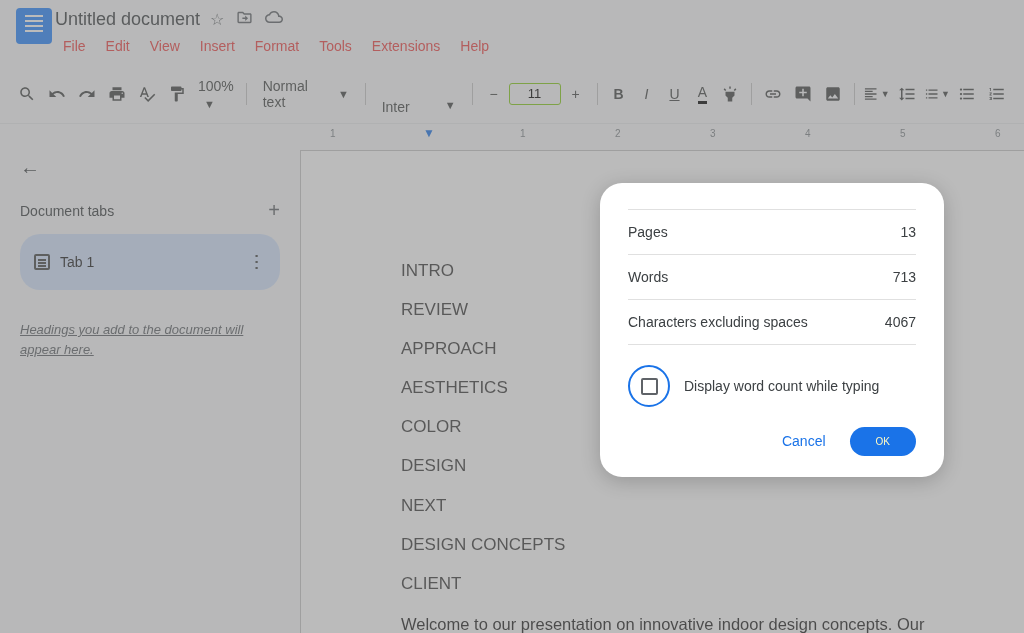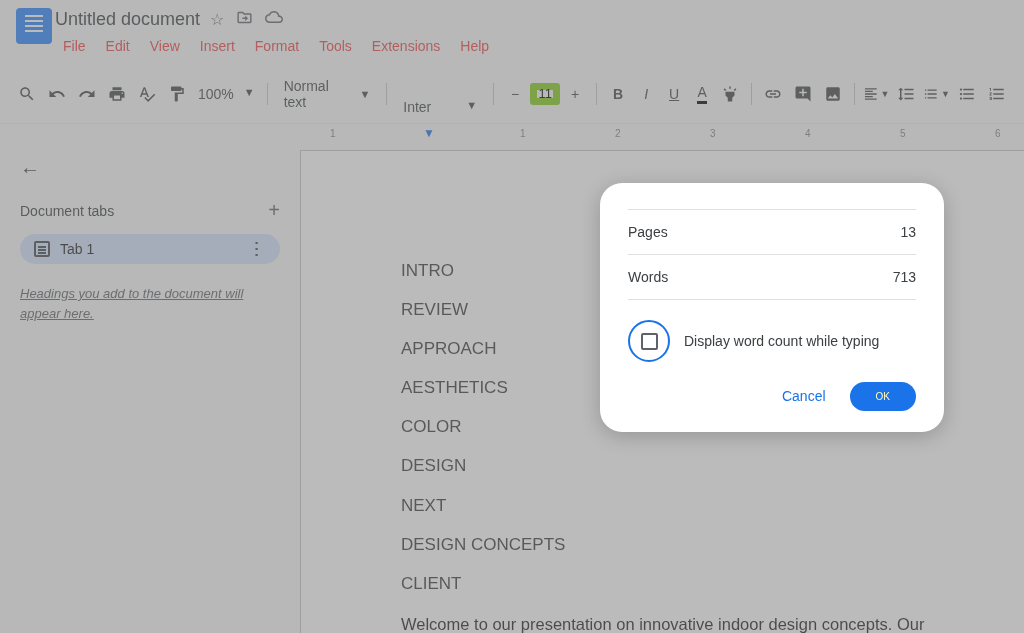--- a/index.html
+++ b/index.html
@@ -14,38 +14,38 @@
 .title-icons { display: flex; gap: 12px; align-items: center; }
 .title-icon { color: #5f6368; font-size: 16px; }
 
 .menu-bar { display: flex; gap: 4px; margin-top: 4px; }
 .menu-item { padding: 4px 8px; font-size: 14px; color: #ef4444; cursor: pointer; }
 
 .toolbar { display: flex; align-items: center; gap: 4px; padding: 8px 14px; border-bottom: 1px solid #e8eaed; margin-top: 6px; }
 .tbtn { min-width: 26px; height: 28px; display: flex; align-items: center; justify-content: center; color: #444746; cursor: pointer; border-radius: 4px; font-size: 14px; }
 .tbtn svg { width: 18px; height: 18px; fill: #444746; }
 .sep { width: 1px; height: 22px; background: #c7c7c7; margin: 0 4px; }
-.zoom { display: flex; align-items: flex-start; gap: 4px; color: #444746; font-size: 14px; padding: 0 4px; }
+.zoom { display: flex; align-items: flex-start; gap: 4px; color: #444746; font-size: 14px; padding: 0 4px; flex-direction: column; }
 .style-select { display: flex; align-items: center; gap: 12px; color: #444746; font-size: 14px; padding: 0 8px; }
 .font-select { display: flex; gap: 0; color: #444746; font-size: 14px; padding: 0 8px; min-width: 90px; margin-top: 27px; }
 .fontsize { display: flex; align-items: center; gap: 2px; }
-.fontsize-box { border: 7px solid #84cc16; width: 30px; height: 22px; display: flex; align-items: center; justify-content: center; font-size: 13px; border-radius: 3px; }
+.fontsize-box { border: 1px solid #84cc16; width: 52px; height: 22px; display: flex; align-items: center; justify-content: center; font-size: 13px; border-radius: 3px; }
 .fmt-group { display: flex; gap: 2px; }
 
 .ruler { height: 18px; margin-left: 330px; position: relative; font-size: 10px; color: #80868b; display: flex; align-items: center; }
 .ruler-mark { position: absolute; }
 .ruler-indent { position: absolute; left: 93px; top: 2px; color: #1a73e8; font-size: 12px; }
 
 .main { display: flex; height: calc(100% - 122px); }
 .sidebar { width: 300px; padding: 14px 20px; }
 .back-arrow { font-size: 20px; color: #3c4043; margin-bottom: 20px; cursor: pointer; }
 .tabs-header { display: flex; justify-content: space-between; align-items: center; margin-bottom: 12px; }
 .tabs-title { font-weight: 500; font-size: 14px; color: #3c4043; }
 .add-tab { font-size: 20px; color: #5f6368; cursor: pointer; }
-.tab-item { background: #d3e3fd; border-radius: 20px; padding: 6px 14px; display: flex; align-items: center; justify-content: space-between; margin-bottom: 20px; }
+.tab-item { background: #d3e3fd; border-radius: 20px; padding: 19px 14px; display: flex; align-items: center; justify-content: space-between; margin-bottom: 30px; }
 .tab-item-left { display: flex; align-items: center; gap: 10px; }
 .tab-icon { width: 16px; height: 16px; border: 2px solid #444746; border-radius: 2px; position: relative; }
 .tab-icon::after { content: ''; position: absolute; left: 2px; top: 3px; width: 8px; height: 1.5px; background: #444746; box-shadow: 0 3px 0 #444746, 0 6px 0 #444746; }
 .tab-label { font-size: 14px; color: #1f1f1f; font-weight: 500; }
 .tab-more { color: #444746; font-size: 18px; transform: rotate(90deg); line-height: 1; }
 .hint { font-size: 13px; color: #5f6368; font-style: italic; line-height: 1.5; text-decoration: underline; }
 
 .doc-area { flex: 1; background: #fff; margin-top: 8px; margin-right: 0; border: 1px solid #c7c7c7; border-right: none; border-bottom: none; padding-top: 100px; position: relative; }
 .doc-content { padding: 0 60px 0 100px; font-size: 17px; color: #3b3b3b; line-height: 2.3; }
 .doc-content .heading { font-weight: 400; display: block; }
@@ -266,20 +266,24 @@
 <div class="modal">
   <div id="stats">
       <div class="stat-row">
         <span>Pages</span>
         <span>13</span>
       </div>
       <div class="stat-row">
         <span>Words</span>
         <span>713</span>
       </div>
+      <div class="stat-row">
+        <span>Characters excluding spaces</span>
+        <span>4067</span>
+      </div>
     </div>
   <div class="check-row">
     <div class="check-ring">
       <div class="check-box"></div>
     </div>
     <span class="check-label">Display word count while typing</span>
   </div>
   <div class="modal-footer">
     <span class="cancel-btn">Cancel</span>
     <button class="ok-btn">OK</button>

